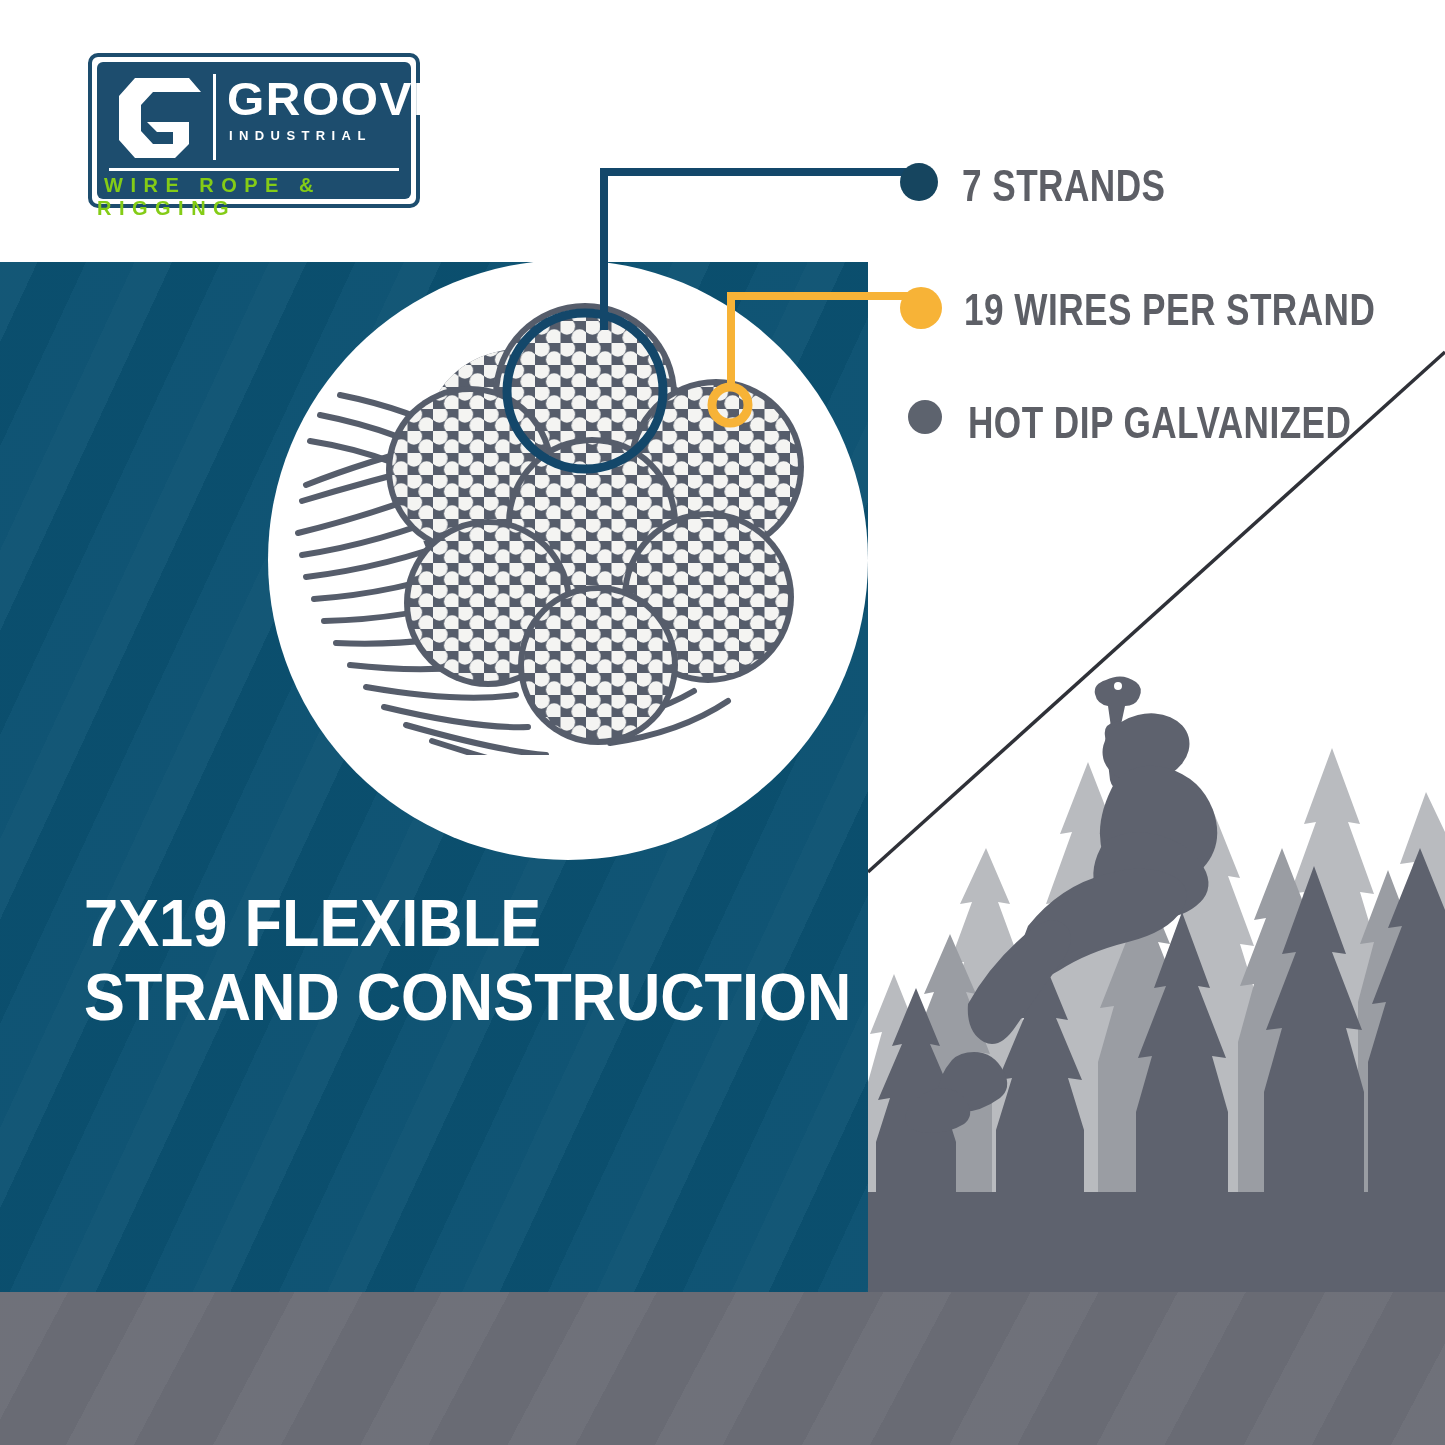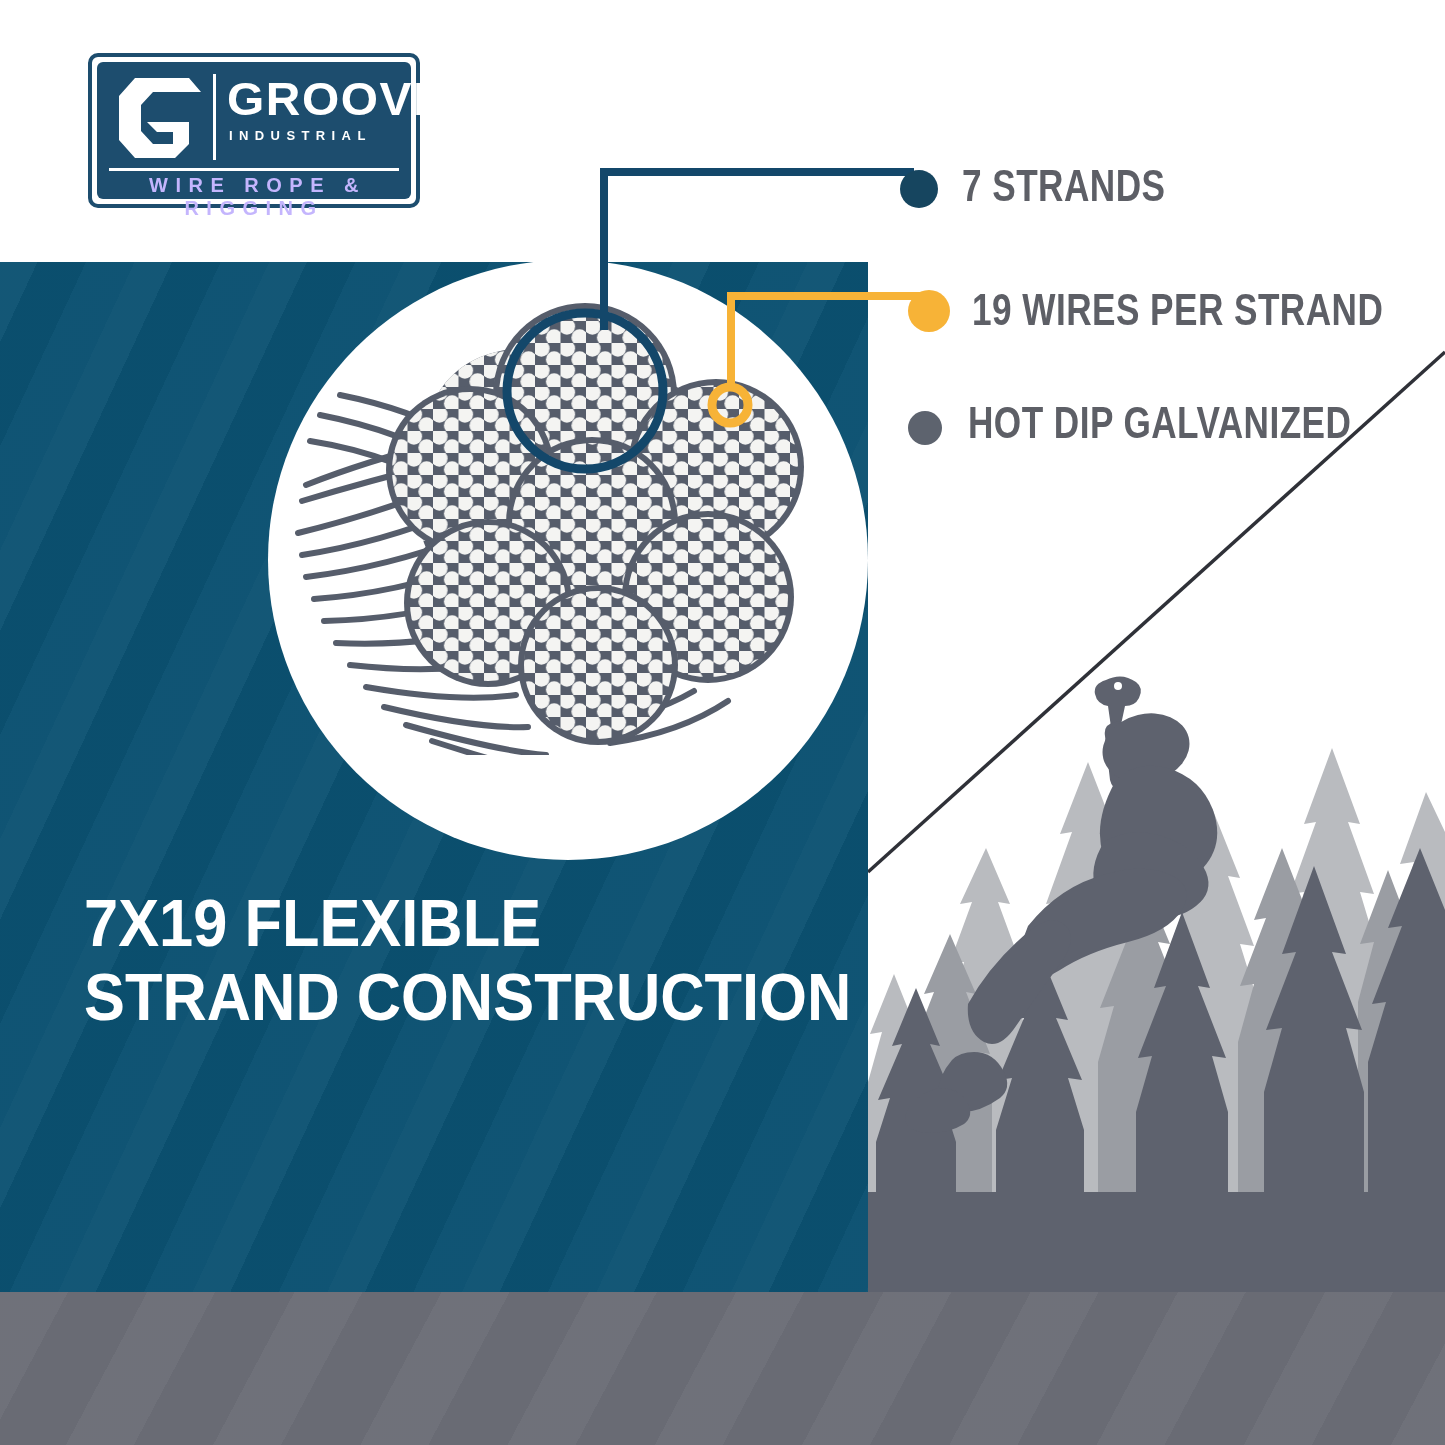--- a/index.html
+++ b/index.html
@@ -41,21 +41,21 @@
     transform-origin:left top;
     font-family:"Liberation Sans", sans-serif;
   }
   .logo-sub {
     position:absolute; left:132px; top:66px;
     color:#ffffff; font-size:13px; font-weight:bold; letter-spacing:6.4px;
   }
   .logo-rule { position:absolute; left:12px; top:106px; right:12px; height:3px; background:#ffffff; }
   .logo-tag {
     position:absolute; left:0; right:0; top:112px;
-    text-align:center; color:#c4b5fd;
+    color:#84cc16;
     font-size:20px; font-weight:bold; letter-spacing:7.5px;
     text-indent:7px;
   }
 
   
   .blue-panel {
     position:absolute; left:0; top:262px; width:868px; height:1030px;
     background:#0b5171;
     overflow:hidden;
   }
@@ -101,31 +101,31 @@
     position:absolute; inset:0;
     background:repeating-linear-gradient(118deg,
       rgba(255,255,255,0.028) 0px,
       rgba(255,255,255,0.028) 60px,
       rgba(0,0,0,0.018) 60px,
       rgba(0,0,0,0.018) 130px);
   }
 
   
   .callouts { position:absolute; left:900px; top:150px; width:470px; }
-  .callout-row { position:absolute; display:flex; align-items:flex-end; }
+  .callout-row { position:absolute; display:flex; align-items:flex-start; }
   .callout-dot { border-radius:50%; flex:0 0 auto; }
   .callout-label {
     color:#5d5f66;
     font-size:40px; font-weight:bold; letter-spacing:0.5px;
     white-space:nowrap;
     transform:scaleX(0.88) scaleY(1.12); transform-origin:left center;
   }
   #cal0 { left:0px; top:13px; }
   #cal0 .callout-dot { width:38px; height:38px; background:#16455f; margin-right:24px; }
-  #cal1 { left:8px; top:137px; }
+  #cal1 { left:0px; top:137px; }
   #cal1 .callout-dot { width:42px; height:42px; background:#f7b337; margin-right:22px; }
   #cal2 { left:8px; top:250px; }
   #cal2 .callout-dot { width:34px; height:34px; background:#5d636e; margin-right:26px; }
 
   
   .leaders { position:absolute; left:0; top:0; width:1445px; height:1445px; pointer-events:none; }
 
   
   .cable-art { position:absolute; left:280px; top:255px; width:580px; height:500px; }
 

